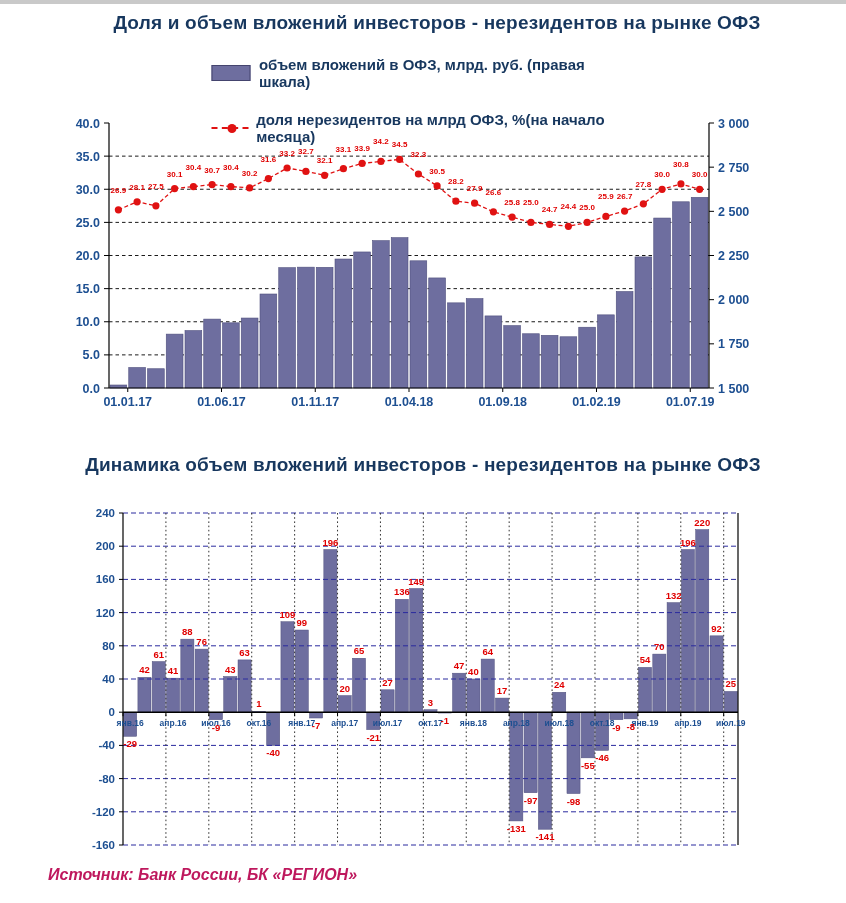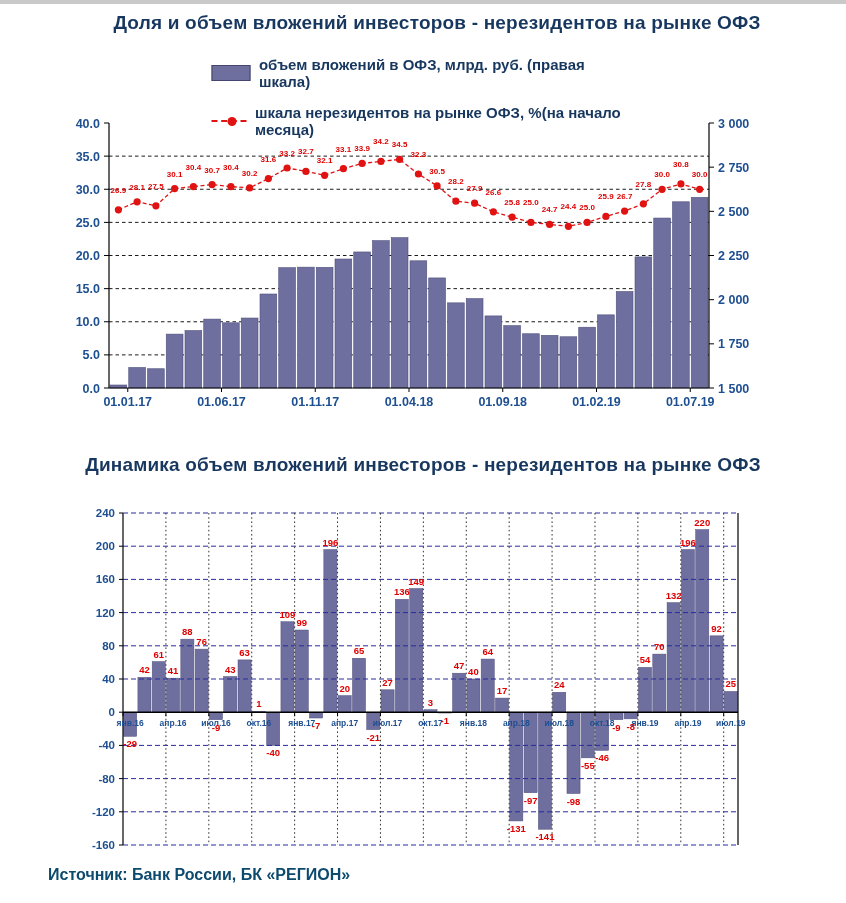--- a/index.html
+++ b/index.html
@@ -4,32 +4,32 @@
 <style>
   html,body{margin:0;padding:0;background:#ffffff;}
   .page{position:relative;width:846px;height:903px;background:#ffffff;overflow:hidden;
         font-family:"Liberation Sans",sans-serif;}
   .top-strip{position:absolute;top:0;left:0;width:846px;height:4px;background:#c9c9c9;}
   .title{position:absolute;left:0;right:0;text-align:center;font-weight:bold;
          font-size:19px;color:#17375e;letter-spacing:0.2px;}
   .t1{top:12px;margin-left:28px;}
   .t2{top:454px;}
   .legend{position:absolute;top:56px;left:50%;transform:translateX(-50%);
-          display:flex;flex-direction:column;gap:14px;align-items:flex-start;}
+          display:flex;flex-direction:column;gap:21px;align-items:flex-start;}
   .lrow{display:flex;align-items:center;}
   .swatch{display:inline-block;width:38px;height:14px;background:#6e6e9f;
           border:1px solid #44446e;margin-right:8px;}
   .linemark{display:inline-block;position:relative;width:40px;height:0;
             border-top:2px dashed #e01212;margin-right:8px;}
   .linemark .dot{position:absolute;left:16px;top:-5px;width:9px;height:9px;
                  border-radius:50%;background:#e01212;}
   .ltext{font-size:15px;font-weight:bold;color:#17375e;}
   svg.canvas{position:absolute;top:0;left:0;}
-  .source{position:absolute;left:48px;top:866px;font-size:16px;
-          font-weight:bold;color:#0c4a6e;}
+  .source{position:absolute;left:48px;top:866px;font-size:16px;font-style:italic;
+          font-weight:bold;color:#be185d;}
 </style>
 </head>
 <body>
 
 <div class="page">
   <div class="top-strip"></div>
 
   <svg class="canvas" width="846" height="903" viewBox="0 0 846 903">
       <g>
         <line x1="109" y1="156.125" x2="709" y2="156.125" stroke="#000000" stroke-width="0.9" stroke-dasharray="3.5 3"></line>
@@ -367,20 +367,20 @@
 
   <div class="legend">
     <div class="lrow">
       <span class="swatch"></span>
       <span class="ltext">объем вложений в ОФЗ, млрд. руб. (правая шкала)</span>
     </div>
     <div class="lrow">
       <span class="linemark">
           <span class="dot"></span>
         </span>
-      <span class="ltext">шкала нерезидентов на рынке ОФЗ, %(на начало месяца)</span>
+      <span class="ltext">доля нерезидентов на млрд ОФЗ, %(на начало месяца)</span>
     </div>
   </div>
 
   <div class="title t2">Динамика объем вложений инвесторов - нерезидентов на рынке ОФЗ</div>
 
   <div class="source">Источник: Банк России, БК «РЕГИОН»</div>
 </div>
 
 </body></html>

